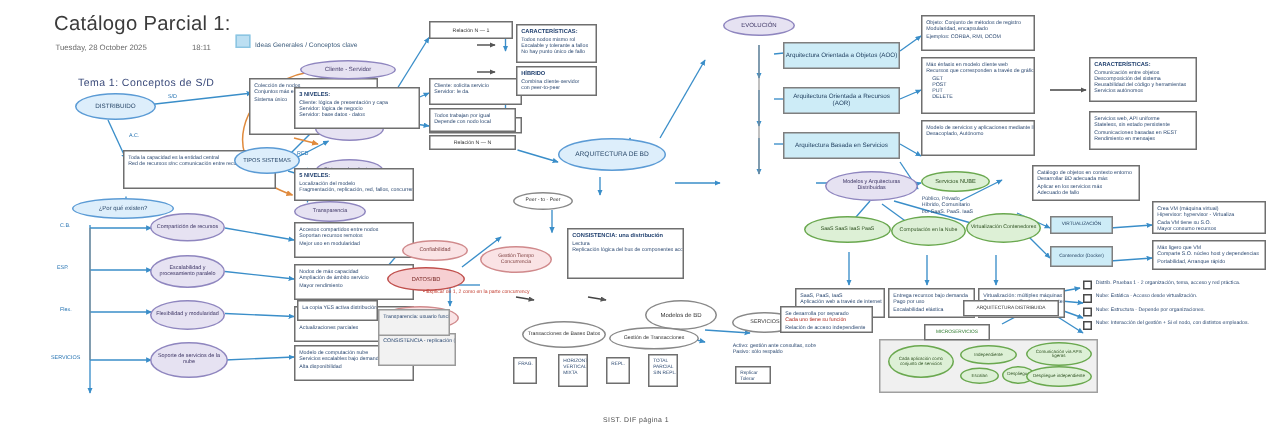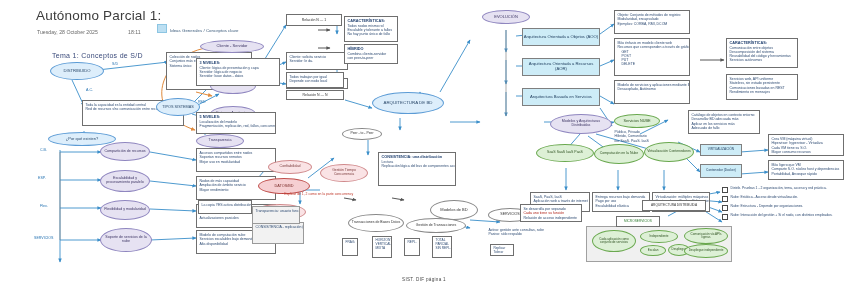--- a/index.html
+++ b/index.html
@@ -153,21 +153,21 @@
       <path d="M344,198 L356,200"></path>
       <path d="M392,198 L404,200"></path>
       <path d="M620,222 L640,222"></path>
     </g>
     <g stroke="#888" stroke-width="0.7" fill="none">
       <path d="M506,30 L506,116"></path>
       <path d="M60,152 L60,240"></path>
     </g>
   </svg>
 
-  <div class="node pg-title" style="left:36px;top:8px;">Autónomo Parcial 1:</div>
+  <div class="node pg-title" style="left:36px;top:8px;">Catálogo Parcial 1:</div>
   <div class="node pg-date" style="left:37px;top:29px;">Tuesday, 28 October 2025</div>
   <div class="node pg-time" style="left:128px;top:29px;">18:11</div>
   <div class="node" style="left:157px;top:18px;">
     <span class="legend-sw"></span><span class="legend-top">Ideas Generales / Conceptos clave</span>
   </div>
   <div class="node section-head" style="left:52px;top:52px;">Tema 1: Conceptos de S/D</div>
 
   <div class="node ell ell-blue" style="left:50px;top:62px;width:54px;height:18px;font-size:4.2px;">
       <span>DISTRIBUIDO</span>
     </div>

